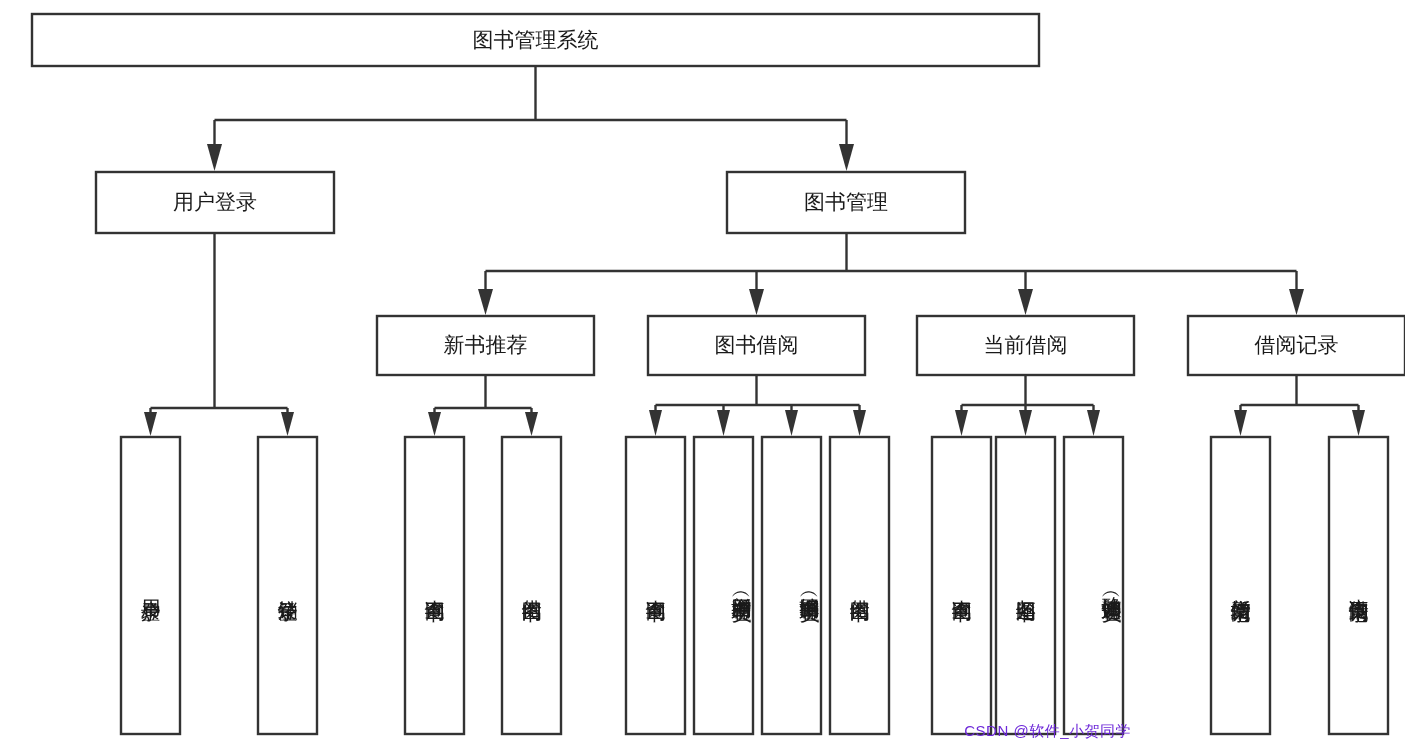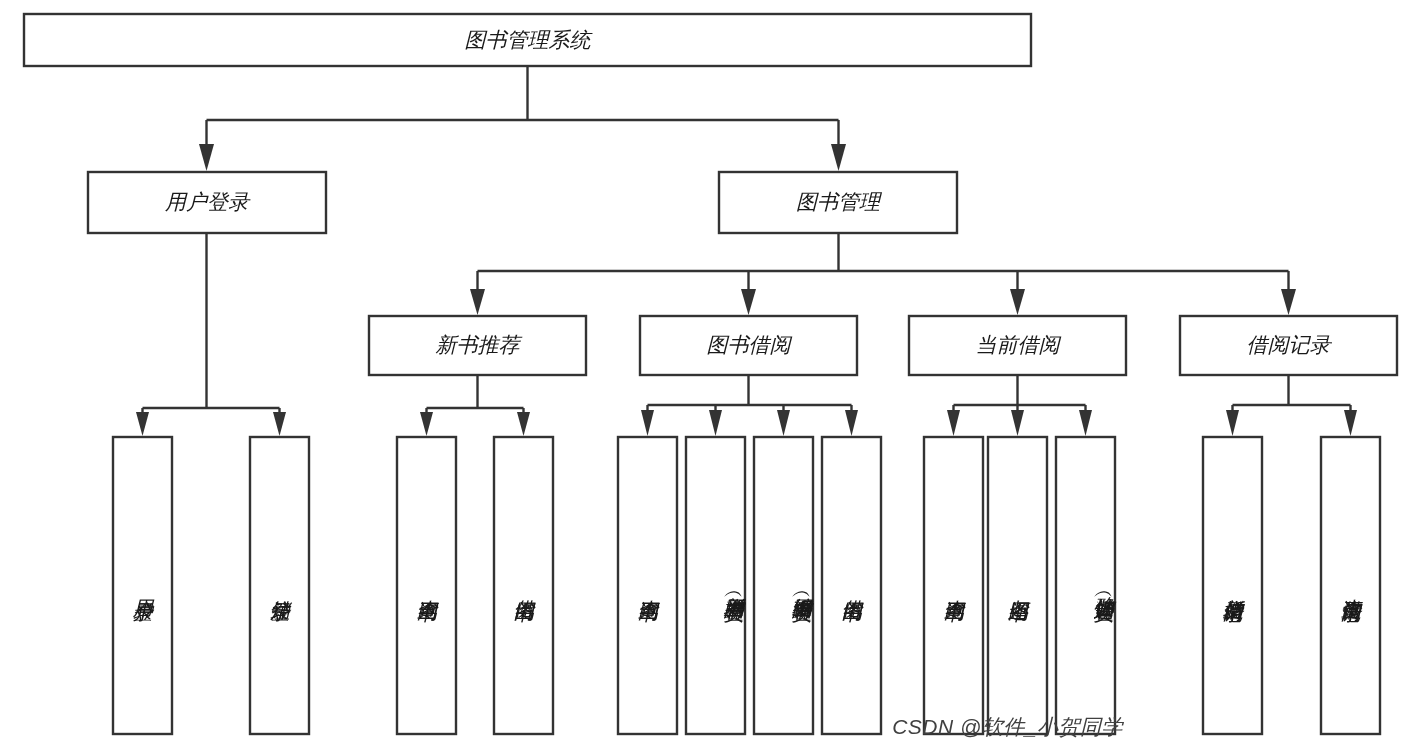--- a/index.html
+++ b/index.html
@@ -9,25 +9,24 @@
   }
   body {
     width: 1405px;
     height: 747px;
     font-family: "Liberation Sans", "DejaVu Sans", sans-serif;
     overflow: hidden;
     position: relative;
   }
   #diagram-root {
     position: absolute;
-    left: 8px;
+    left: 16px;
     top: 0;
     width: 1123px;
     height: 747px;
-    font-style: italic;
   }
   svg#tree-svg {
     display: block;
     width: 1405px;
     height: 747px;
   }
   .node-box {
     fill: #ffffff;
     stroke: #333333;
     stroke-width: 2.4;
@@ -64,22 +63,22 @@
     text-align: center;
     white-space: nowrap;
     pointer-events: none;
     user-select: none;
   }
   .watermark {
     position: absolute;
     right: 8px;
     bottom: 6px;
     font-family: "Liberation Sans", "DejaVu Sans", sans-serif;
-    font-size: 21px;
-    color: #404040;
+    font-size: 15px;
+    color: #6d28d9;
     letter-spacing: 0.5px;
     white-space: nowrap;
   }
 </style>
 </head>
 <body>
 
 <div id="diagram-root">
 
   <svg id="tree-svg" viewBox="0 0 1405 747">

